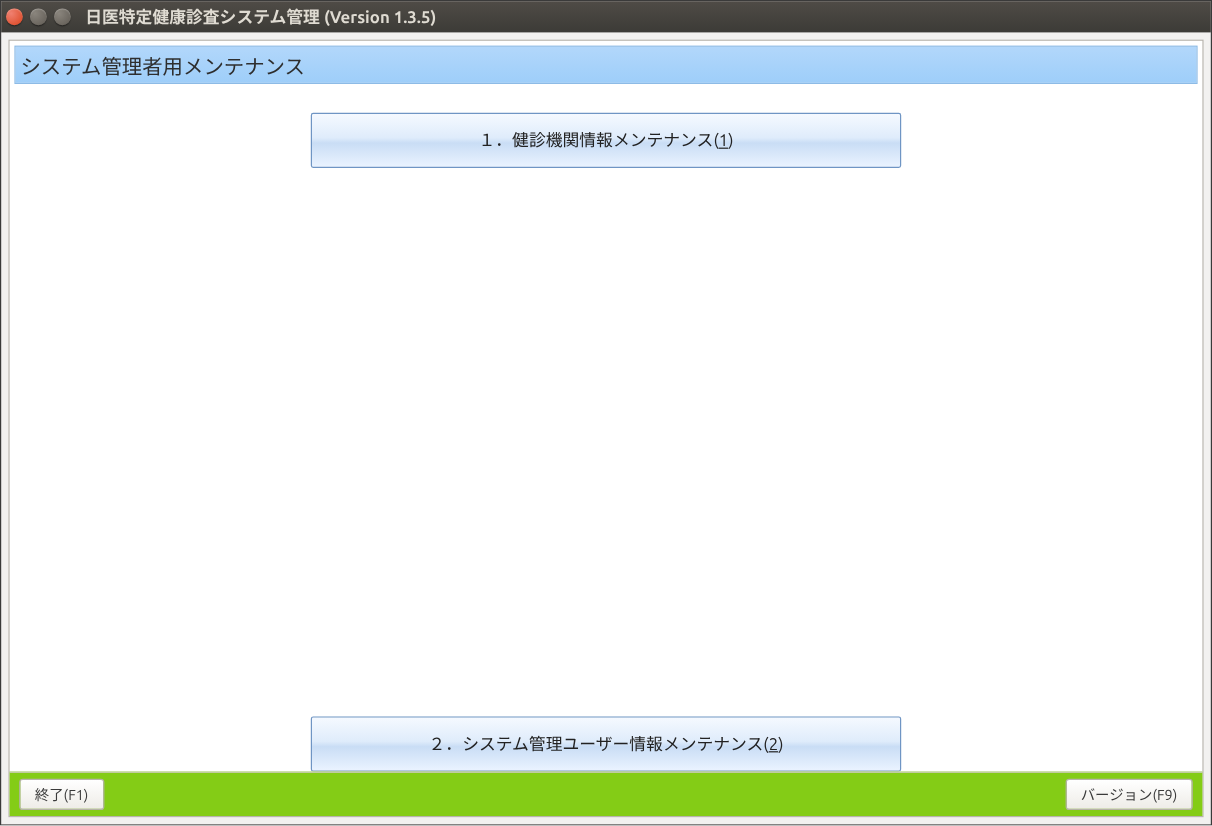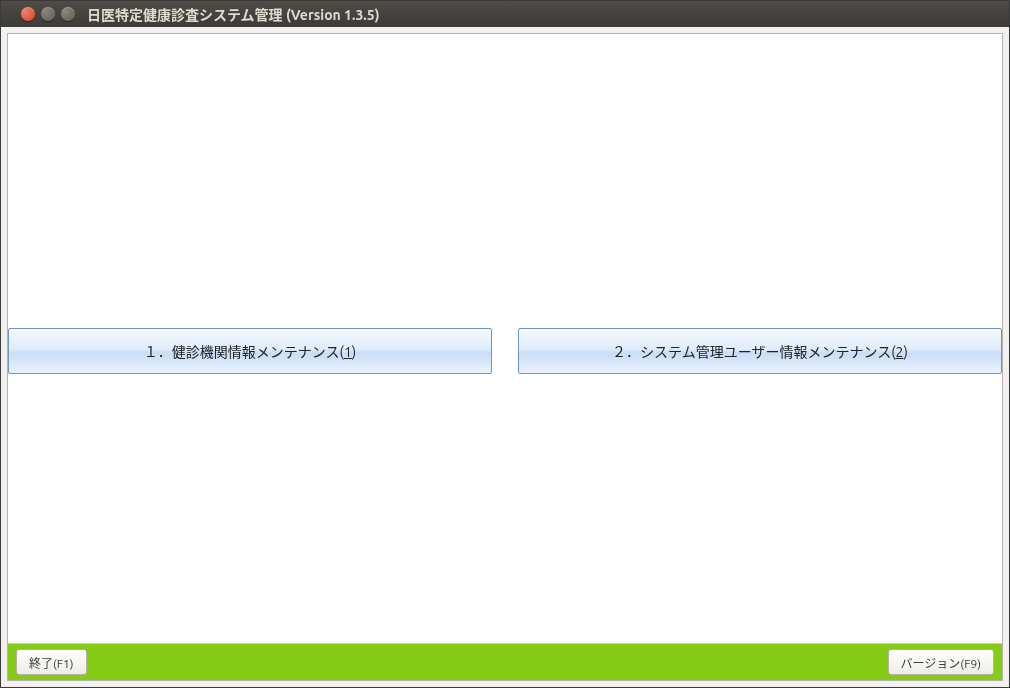--- a/index.html
+++ b/index.html
@@ -19,21 +19,21 @@
     background: #f2f1f0;
     border: 1px solid #3a3a3a;
     box-sizing: border-box;
   }
   
   .titlebar {
     height: 26px;
     background: linear-gradient(to bottom, #4f4b46 0%, #3c3b37 100%);
     display: flex;
     align-items: center;
-    padding: 0 20px;
+    padding: 0 4px;
     gap: 6px;
     color: #dfdbd2;
     font-size: 14px;
     font-weight: bold;
   }
   .tb-btn {
     width: 14px;
     height: 14px;
     border-radius: 50%;
     display: inline-block;
@@ -65,21 +65,21 @@
     align-items:center;
     padding-left:4px;
     color:#2e2e2e;
     font-size:17px;
     box-sizing:border-box;
   }
   
   .main {
     flex: 1;
     display: flex;
-    flex-direction: row;
+    flex-direction: column;
     align-items: center;
     padding-top: 24px;
     gap: 26px;
     justify-content: space-between;
   }
   .menu-btn {
     width: 490px;
     height: 44px;
     border: 1px solid #6f95c4;
     background: linear-gradient(to bottom,
@@ -129,20 +129,23 @@
 
   <div class="titlebar">
     <span class="tb-btn tb-close"></span>
     <span class="tb-btn tb-min"></span>
     <span class="tb-btn tb-max"></span>
     <span class="title">日医特定健康診査システム管理 (Version 1.3.5)</span>
   </div>
 
   <div class="client">
 
+    <div class="header-band">
+      <span>システム管理者用メンテナンス</span>
+    </div>
 
     <div class="main">
 
       <div class="menu-btn">
         <span>
           <span>１．健診機関情報メンテナンス(</span><u>1</u><span>)</span>
         </span>
       </div>
 
       <div class="menu-btn">

